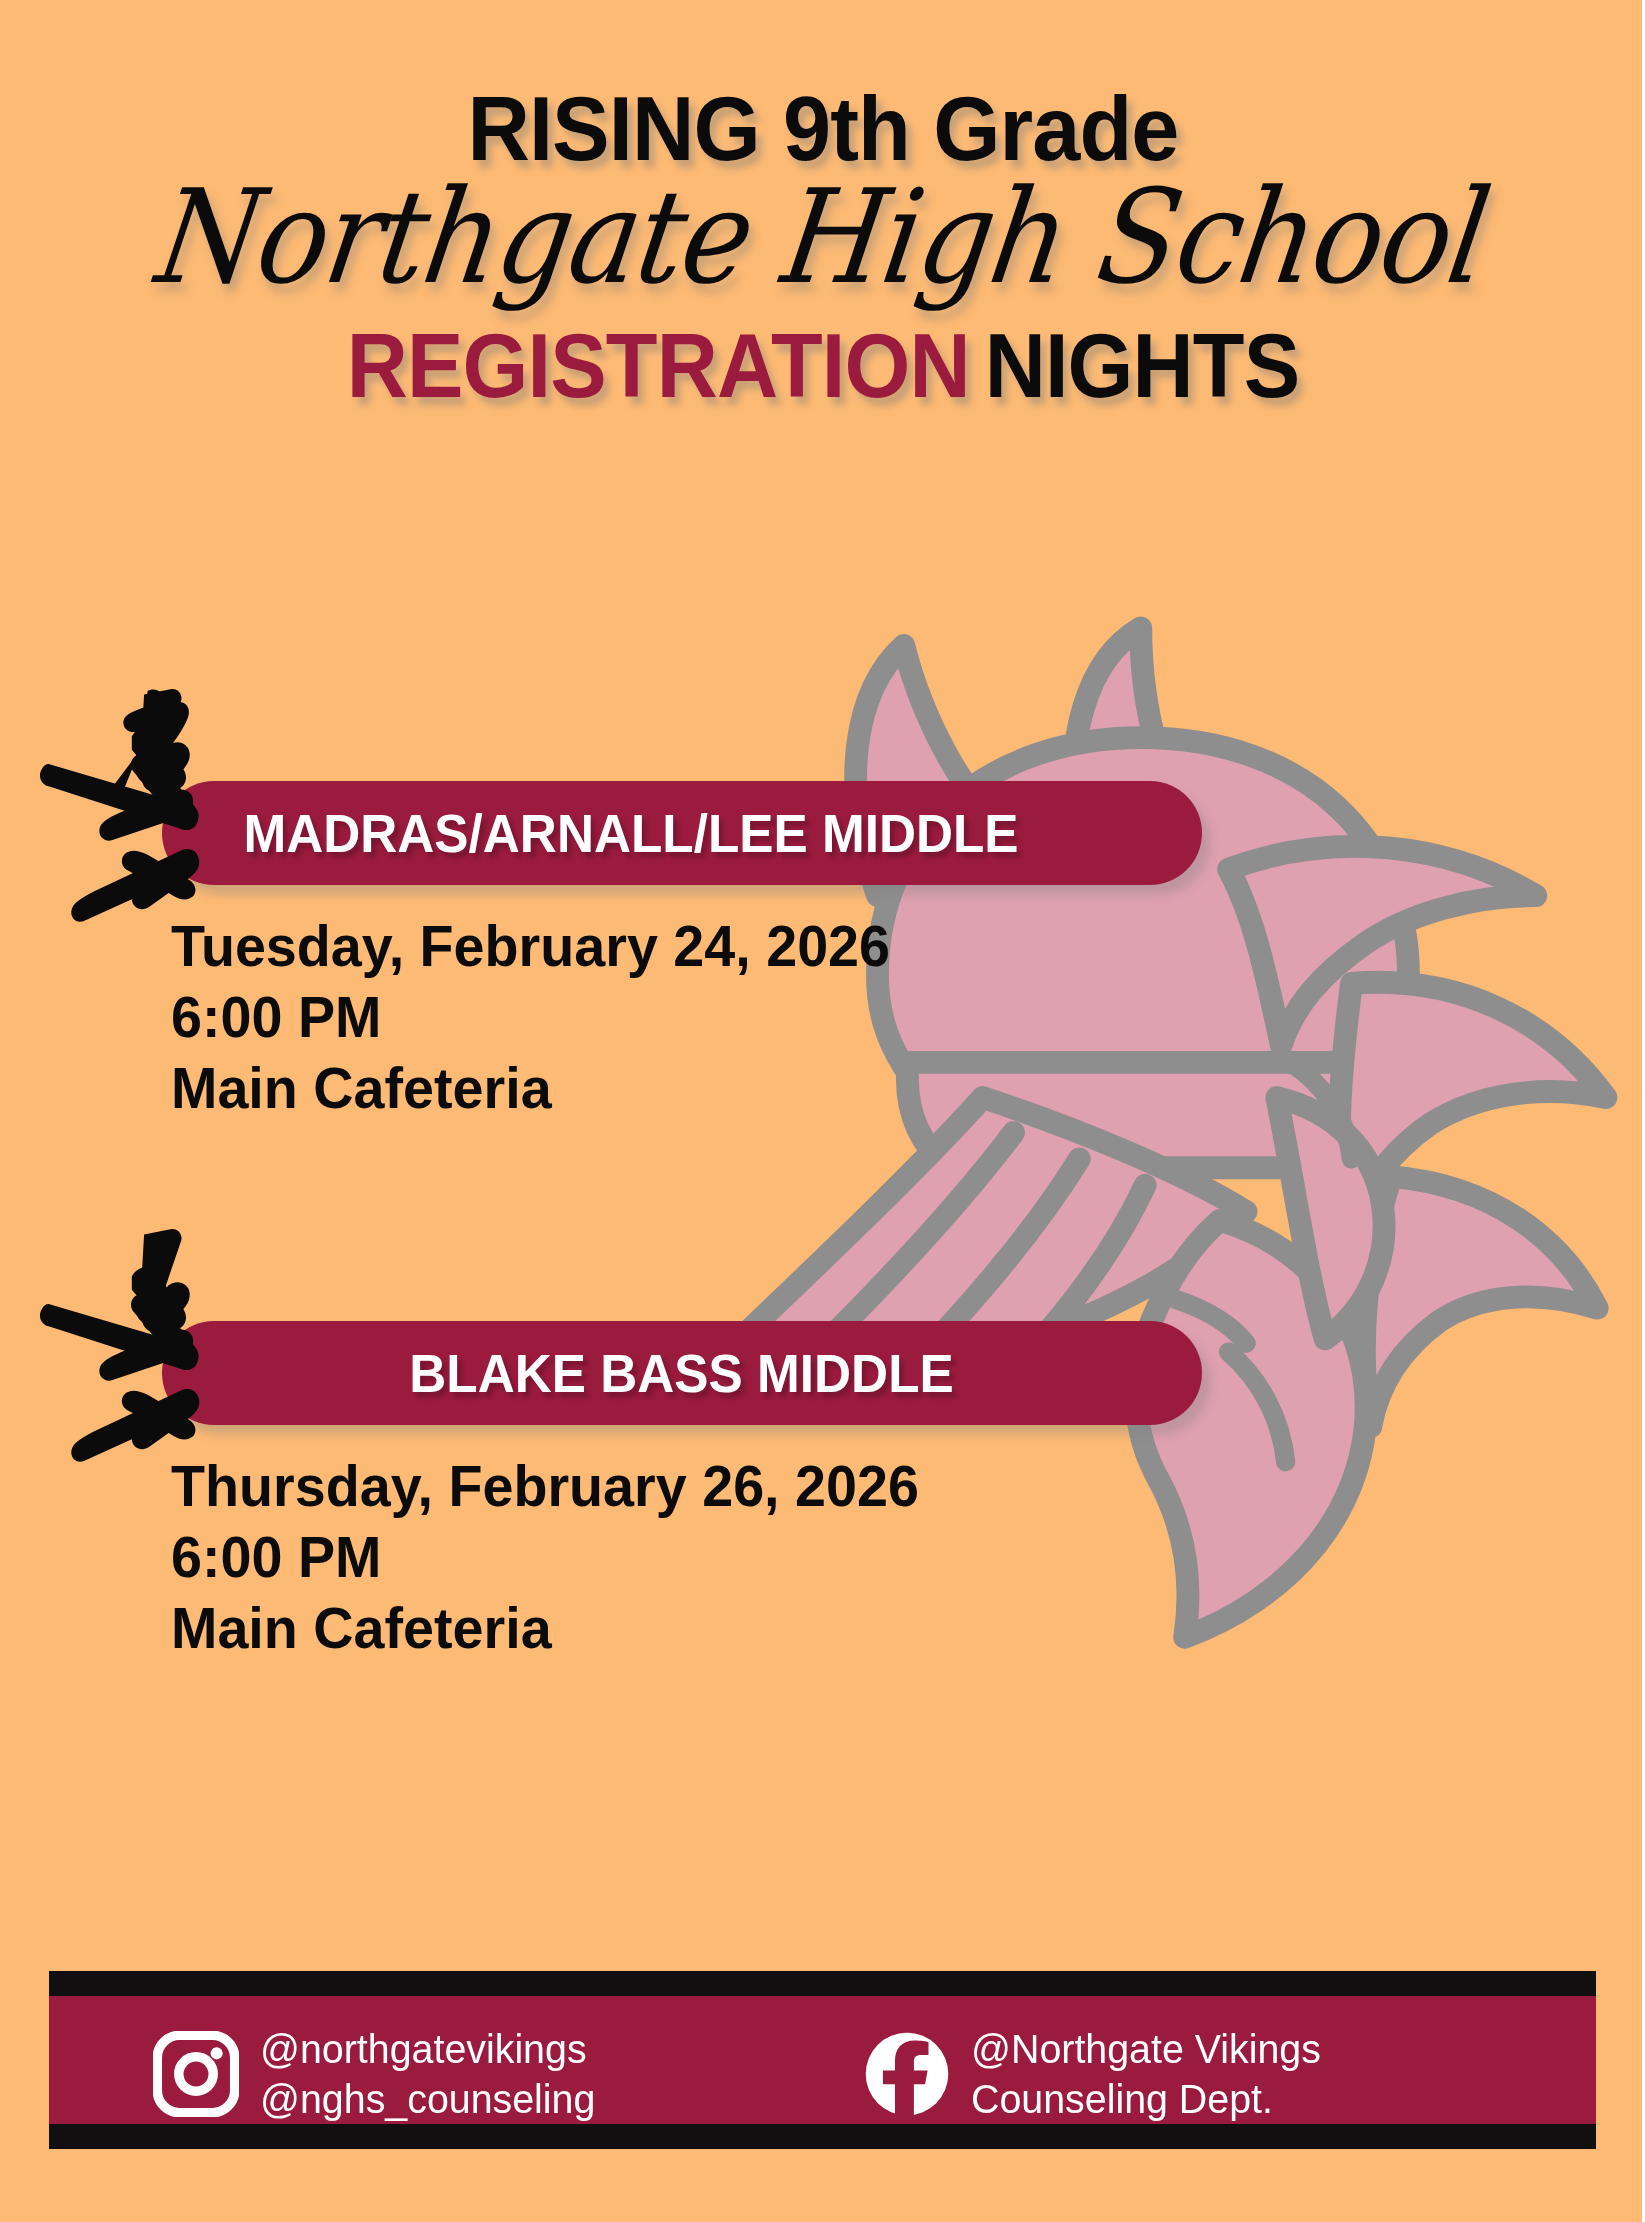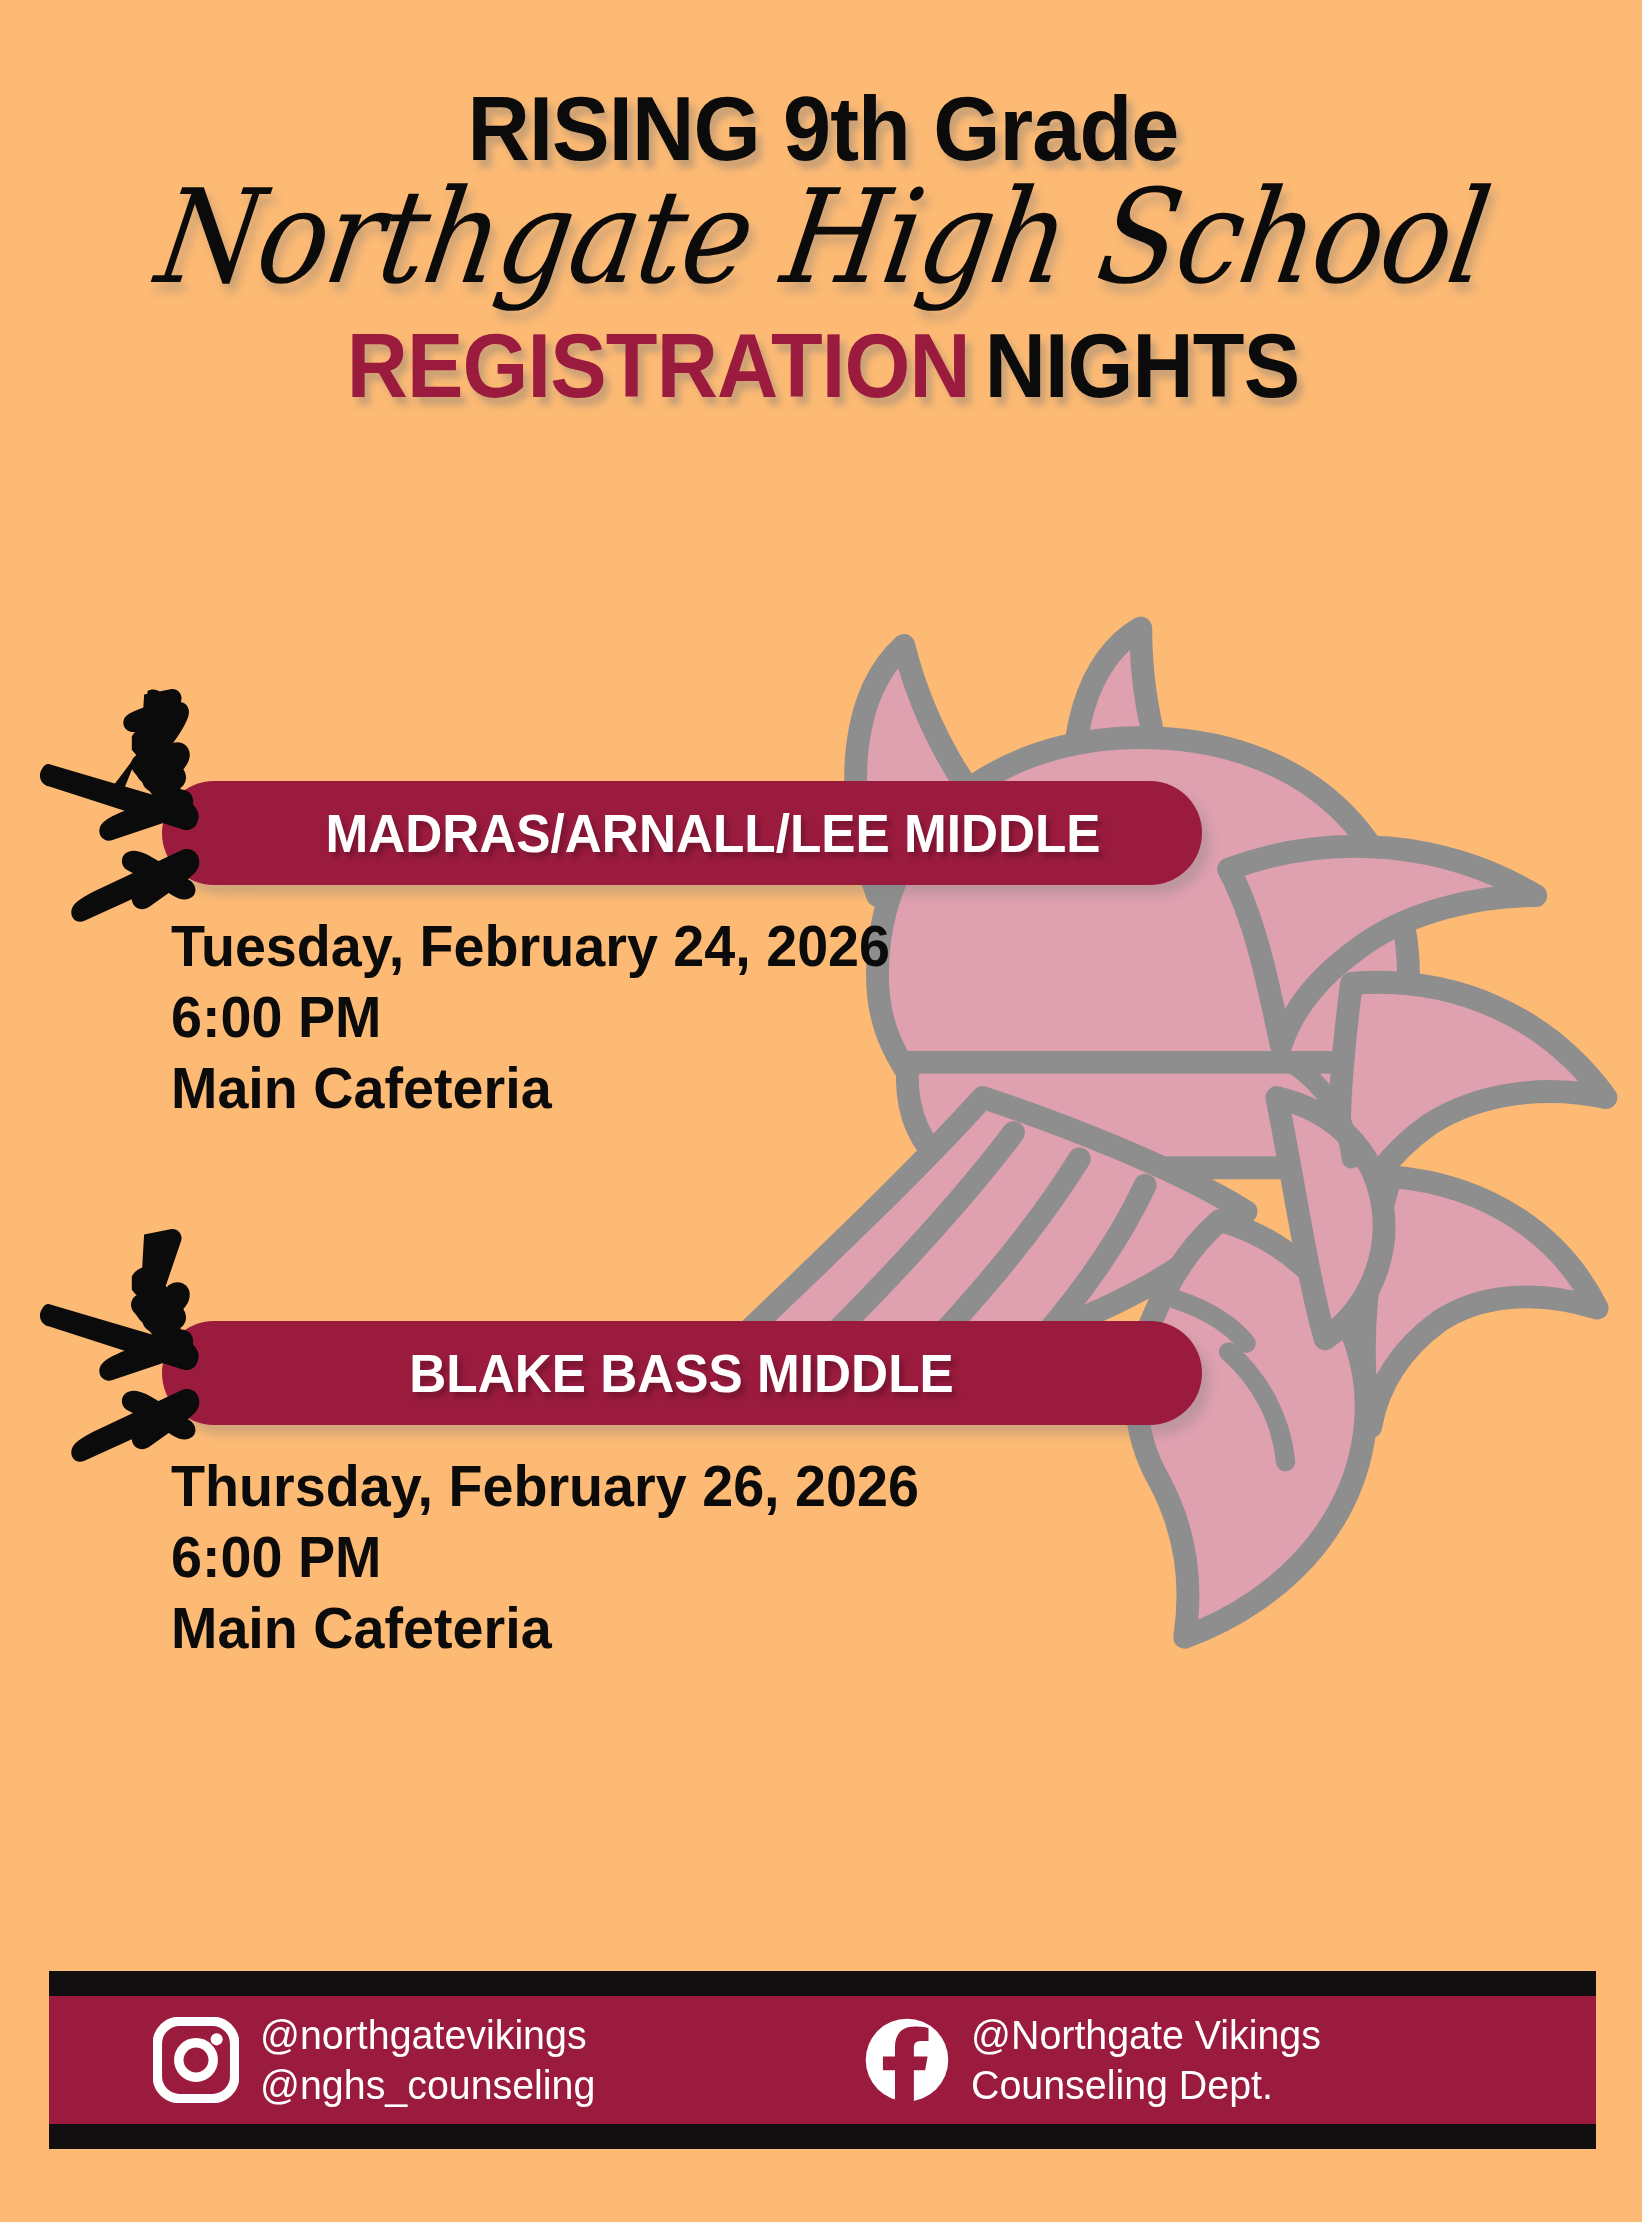--- a/index.html
+++ b/index.html
@@ -112,21 +112,21 @@
   .banner-label {
     font-family: "Liberation Sans", sans-serif;
     font-weight: bold;
     font-size: 54px;
     color: #ffffff;
     letter-spacing: 0px;
     white-space: nowrap;
     text-shadow: 4.4px 5.3px 5.3px rgba(60,10,25,0.38);
     transform: scaleX(0.95);
   }
-  .banner.align-left  { justify-content: center; padding-left: 61px; box-sizing: border-box; }
+  .banner.align-left  { justify-content: flex-start; padding-left: 61px; box-sizing: border-box; }
   .banner.align-center{ justify-content: center; }
 
   .details {
     position: absolute;
     left: 171px;
     top: 130px;
     z-index: 5;
   }
   .details .dline {
     font-family: "Liberation Sans", sans-serif;
@@ -170,21 +170,21 @@
   }
   .footer-rule {
     width: 100%;
     background: #110f10;
     flex: 0 0 24.6px;
   }
   .footer-body {
     flex: 1 1 auto;
     background: #9B1B3E;
     display: flex;
-    align-items: center;
+    align-items: flex-end;
   }
   .social {
     display: flex;
     align-items: center;
   }
   .social.ig { margin-left: 104px; }
   .social.fb { margin-left: 255px; }
   .social-icon {
     width: 86px;
     height: 86px;

